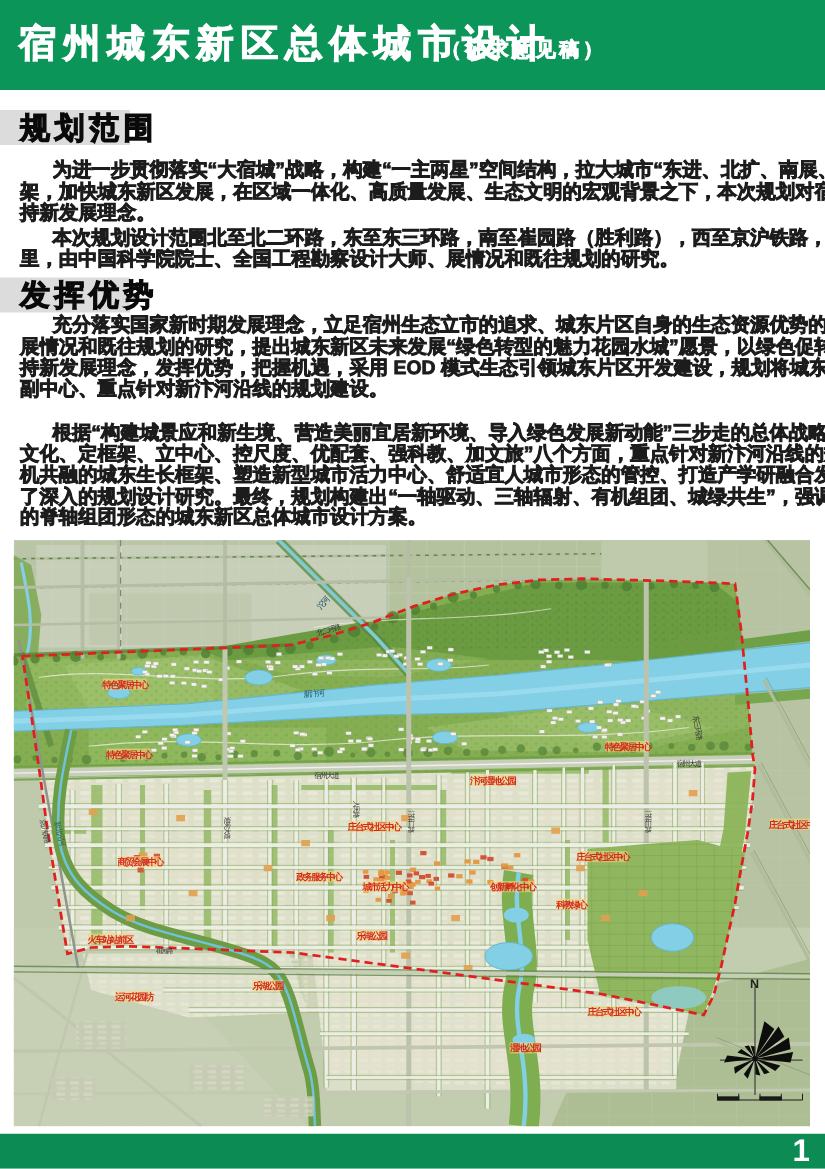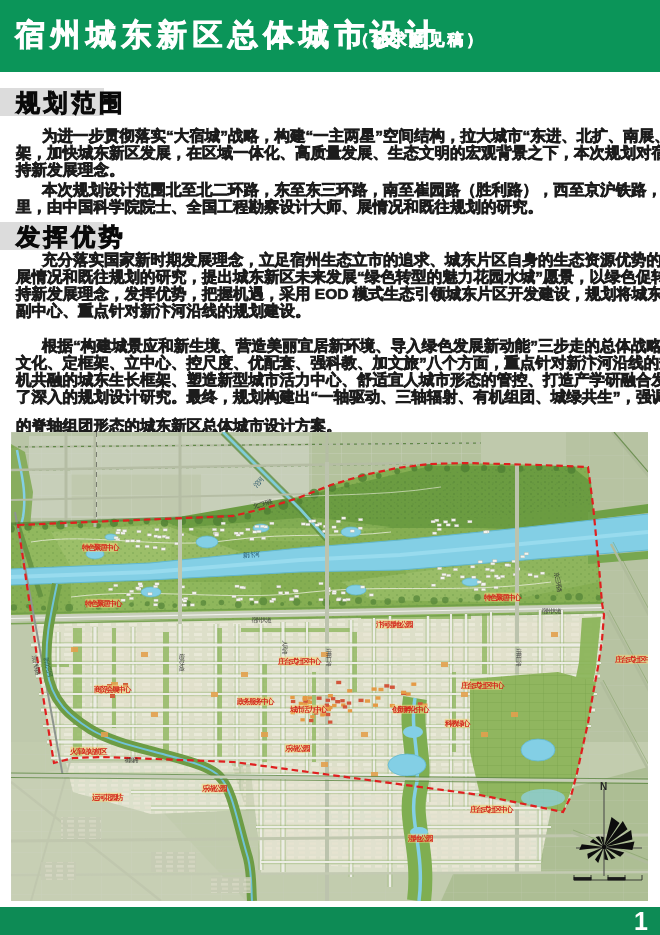--- a/index.html
+++ b/index.html
@@ -29,21 +29,21 @@
 
 <div class="abs h2box" style="top:222px;">发挥优势</div>
 <div class="abs bl" style="top:250px;padding-left:26px;">充分落实国家新时期发展理念，立足宿州生态立市的追求、城东片区自身的生态资源优势的基础上，结合片区现状发</div>
 <div class="abs bl" style="top:267px;">展情况和既往规划的研究，提出城东新区未来发展“绿色转型的魅力花园水城”愿景，以绿色促转型，以转型孕生机，坚</div>
 <div class="abs bl" style="top:284px;">持新发展理念，发挥优势，把握机遇，采用 EOD 模式生态引领城东片区开发建设，规划将城东新区打造成为宿州城东城市</div>
 <div class="abs bl end" style="top:301px;">副中心、重点针对新汴河沿线的规划建设。</div>
 <div class="abs bl" style="top:336px;padding-left:26px;">根据“构建城景应和新生境、营造美丽宜居新环境、导入绿色发展新动能”三步走的总体战略部署，从“拓生境、显</div>
 <div class="abs bl" style="top:353px;">文化、定框架、立中心、控尺度、优配套、强科教、加文旅”八个方面，重点针对新汴河沿线的规划建设、营造与生态有</div>
 <div class="abs bl" style="top:370px;">机共融的城东生长框架、塑造新型城市活力中心、舒适宜人城市形态的管控、打造产学研融合发展的科教园区等问题开展</div>
 <div class="abs bl" style="top:387px;">了深入的规划设计研究。最终，规划构建出“一轴驱动、三轴辐射、有机组团、城绿共生”，强调生态、人文与创新发展</div>
-<div class="abs bl end" style="top:416px;">的脊轴组团形态的城东新区总体城市设计方案。</div>
+<div class="abs bl end" style="top:403px;">的脊轴组团形态的城东新区总体城市设计方案。</div>
 
 <svg class="abs" style="left:11px;top:432px;" width="637" height="469" viewBox="0 0 637 469">
 <defs>
 <pattern id="fgrid" width="30" height="21" patternUnits="userSpaceOnUse">
   <path d="M0 0H30M0 0V21" stroke="#cdd3c3" stroke-width="1" fill="none"></path>
 </pattern>
 <pattern id="fgrid2" width="34" height="23" patternUnits="userSpaceOnUse">
   <path d="M0 0H34M0 0V23" stroke="#c6cdb8" stroke-width="0.9" fill="none"></path>
 </pattern>
 <pattern id="plots" width="14" height="9" patternUnits="userSpaceOnUse">

